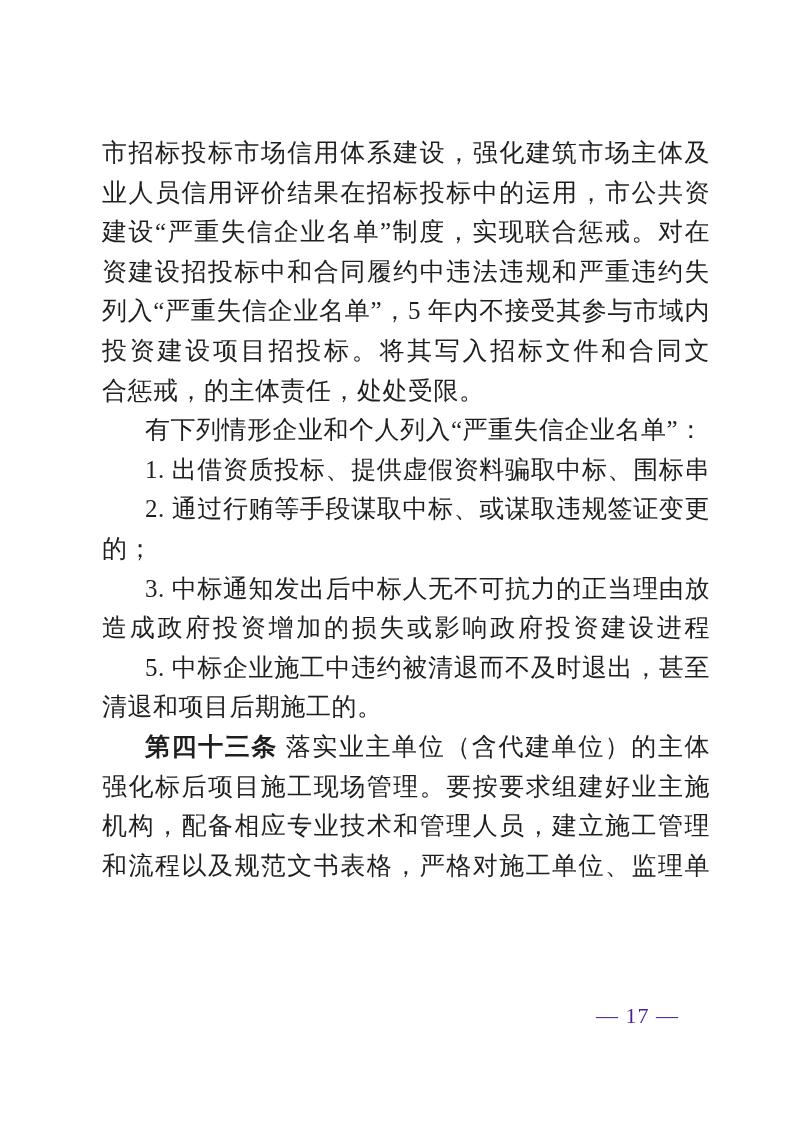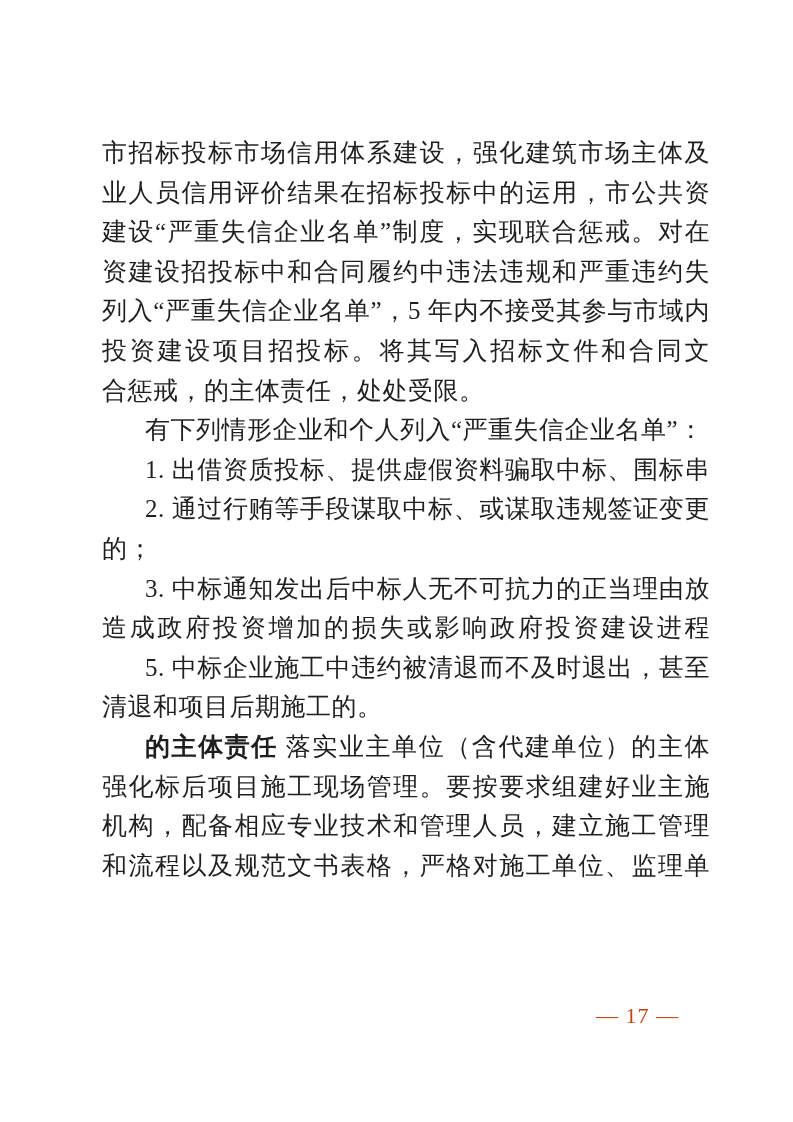--- a/index.html
+++ b/index.html
@@ -40,21 +40,21 @@
   .article-no {
     font-weight: bold;
   }
   .page-number {
     position: absolute;
     top: 1002px;
     right: 114px;
     font-size: 22px;
     line-height: 28px;
     letter-spacing: 1px;
-    color: #c2410c;
+    color: #4c1d95;
   }
 </style>
 </head>
 <body>
 
 <div class="page">
   <div class="text-block" id="text-block">
       <div class="line fill">市招标投标市场信用体系建设，强化建筑市场主体及其执（从）</div>
       <div class="line fill">业人员信用评价结果在招标投标中的运用，市公共资源交易监督</div>
       <div class="line fill">建设“严重失信企业名单”制度，实现联合惩戒。对在政府性投</div>
@@ -63,19 +63,19 @@
       <div class="line fill">投资建设项目招投标。将其写入招标文件和合同文件，并实行联</div>
       <div class="line">合惩戒，的主体责任，处处受限。</div>
       <div class="line indent">有下列情形企业和个人列入“严重失信企业名单”：</div>
       <div class="line indent">1. 出借资质投标、提供虚假资料骗取中标、围标串标的；</div>
       <div class="line indent fill">2. 通过行贿等手段谋取中标、或谋取违规签证变更增加投资</div>
       <div class="line">的；</div>
       <div class="line indent fill">3. 中标通知发出后中标人无不可抗力的正当理由放弃中标，</div>
       <div class="line">造成政府投资增加的损失或影响政府投资建设进程的；</div>
       <div class="line indent fill">5. 中标企业施工中违约被清退而不及时退出，甚至聚众阻扰</div>
       <div class="line">清退和项目后期施工的。</div>
-      <div class="line indent fill"><span class="article-no">的主体责任</span><span> 落实业主单位（含代建单位）的主体责任，要</span></div>
+      <div class="line indent fill"><span class="article-no">第四十三条</span><span> 落实业主单位（含代建单位）的主体责任，要</span></div>
       <div class="line fill">强化标后项目施工现场管理。要按要求组建好业主施工现场管理</div>
       <div class="line fill">机构，配备相应专业技术和管理人员，建立施工管理的相关制度</div>
       <div class="line fill">和流程以及规范文书表格，严格对施工单位、监理单位、设计单</div>
     </div>
   <div class="page-number">— 17 —</div>
 </div>
 
 </body></html>

